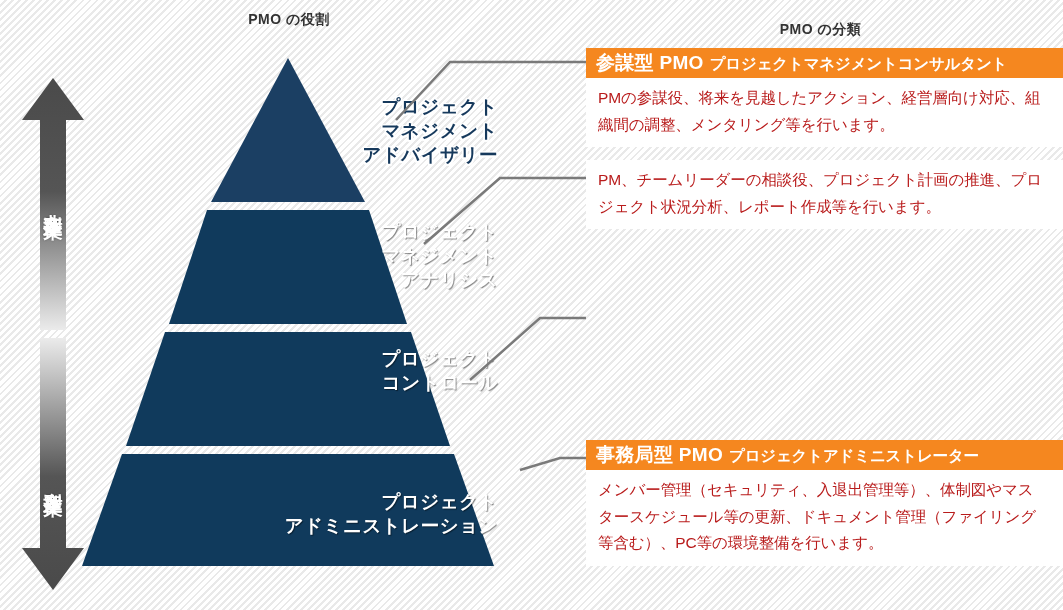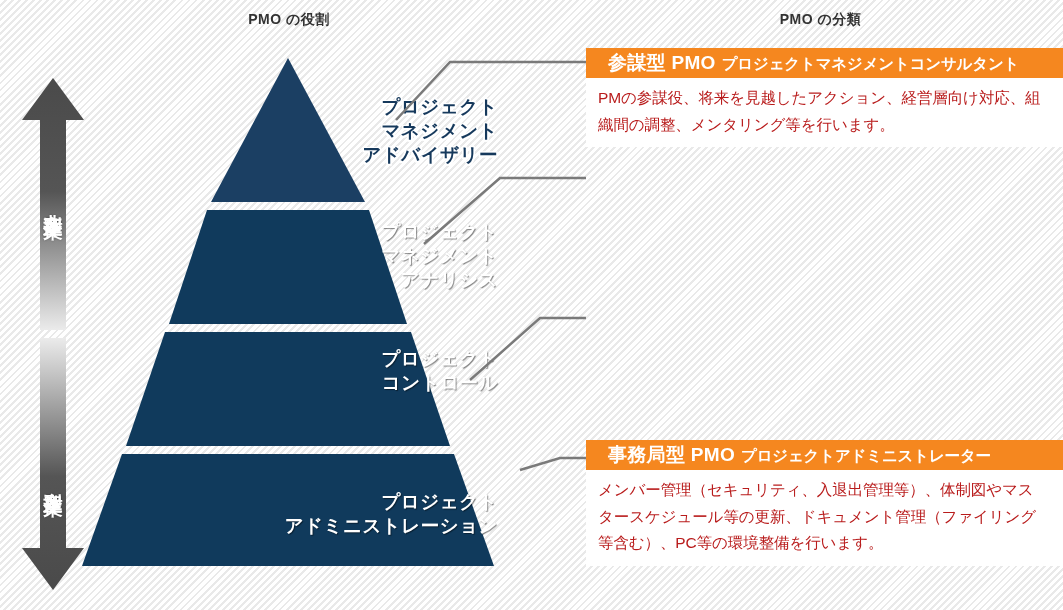--- a/index.html
+++ b/index.html
@@ -32,21 +32,21 @@
   .col-heading {
     position: absolute;
     font-size: 14px;
     font-weight: bold;
     color: #333333;
     letter-spacing: 0.5px;
     white-space: nowrap;
     text-align: center;
   }
   #heading-left  { left: 0;   top: 11px; width: 578px; }
-  #heading-right { left: 578px; top: 11px; width: 485px; }
+  #heading-right { left: 578px; top: 21px; width: 485px; }
 
   
   .arrow {
     position: absolute;
     left: 22px;
     width: 62px;
   }
   #arrow-up   { top: 78px;  height: 252px; }
   #arrow-down { top: 338px; height: 252px; }
 
@@ -122,21 +122,21 @@
     position: absolute;
     left: 586px;
     width: 477px;
     box-sizing: border-box;
   }
   .card-header {
     background: #f5871f;
     color: #ffffff;
     height: 30px;
     line-height: 30px;
-    padding: 0 0 0 22px;
+    padding: 0 0 0 10px;
     white-space: nowrap;
     overflow: hidden;
   }
   .card-header .type {
     font-size: 19px;
     font-weight: bold;
     letter-spacing: .3px;
   }
   .card-header .role {
     font-size: 15.5px;
@@ -234,20 +234,21 @@
   </svg>
 
   <div id="card-0" class="card">
     <div class="card-header">
       <span class="type">参謀型 PMO</span><span class="role">プロジェクトマネジメントコンサルタント</span>
     </div>
     <div class="card-body">PMの参謀役、将来を見越したアクション、経営層向け対応、組織間の調整、メンタリング等を行います。</div>
   </div>
 
   <div id="card-1" class="card">
+    <div class="card-body">PM、チームリーダーの相談役、プロジェクト計画の推進、プロジェクト状況分析、レポート作成等を行います。</div>
   </div>
 
   <div id="card-2" class="card">
   </div>
 
   <div id="card-3" class="card">
     <div class="card-header">
       <span class="type">事務局型 PMO</span><span class="role">プロジェクトアドミニストレーター</span>
     </div>
     <div class="card-body">メンバー管理（セキュリティ、入退出管理等）、体制図やマスタースケジュール等の更新、ドキュメント管理（ファイリング等含む）、PC等の環境整備を行います。</div>

